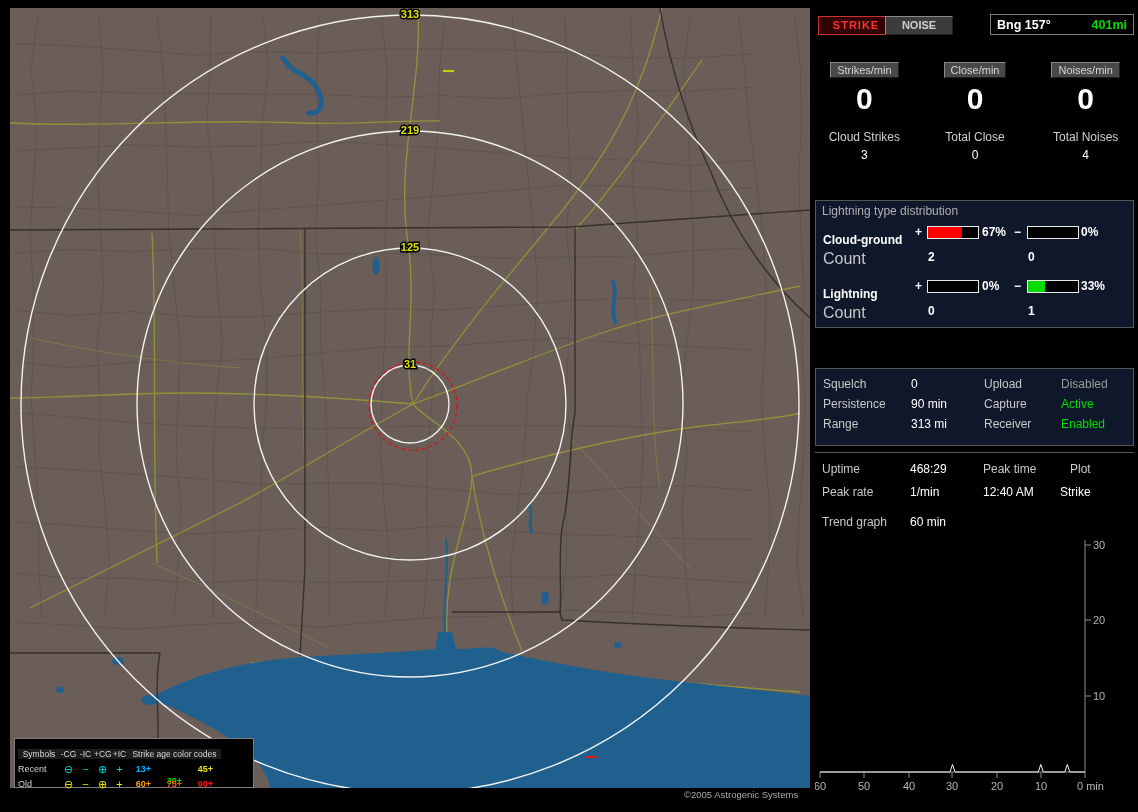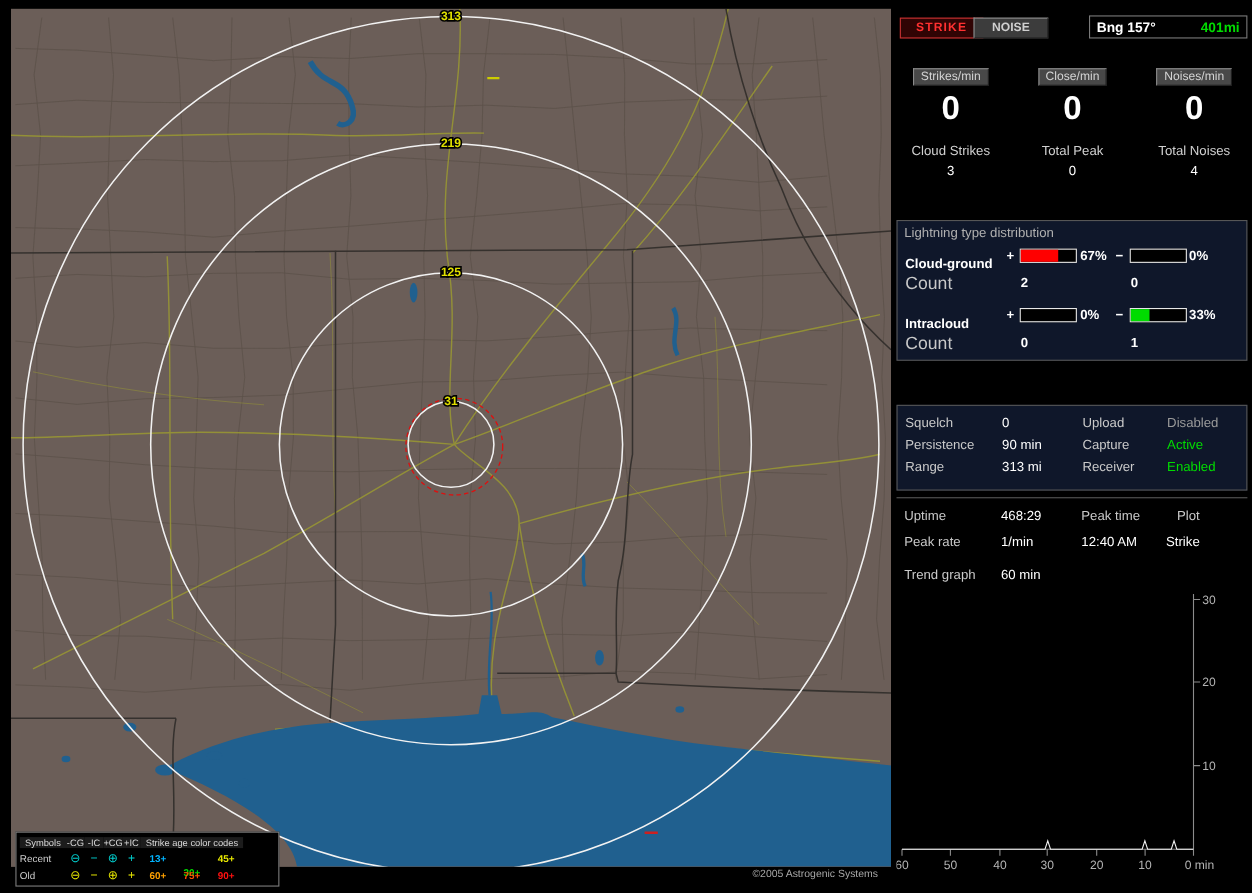--- a/index.html
+++ b/index.html
@@ -4,22 +4,22 @@
 <style>
   html,body{margin:0;padding:0;background:#000;}
   #root{position:relative;width:1138px;height:812px;background:#000;overflow:hidden;
         font-family:"Liberation Sans",sans-serif;}
   
   #map{position:absolute;left:10px;top:8px;width:800px;height:780px;overflow:hidden;background:#6b5e58;}
   .ring-label{font:bold 11px "Liberation Sans",sans-serif;fill:#e0e000;stroke:#000;stroke-width:3px;
               paint-order:stroke;text-anchor:middle;}
   #copyright{position:absolute;left:684px;top:789px;color:#a8a8a8;font-size:9.5px;}
   
-  #legend{position:absolute;left:14px;top:756px;width:240px;height:50px;background:#000;
-          border:1px solid #7d7d7d;box-sizing:border-box;padding:1px 3px;}
+  #legend{position:absolute;left:14px;top:738px;width:240px;height:50px;background:#000;
+          border:1px solid #7d7d7d;box-sizing:border-box;padding:7px 3px;}
   .lg-grid{display:grid;grid-template-columns:42px 17px 17px 17px 17px 31px 31px 31px;
            grid-auto-rows:15px;align-items:center;}
   .lg-h{color:#d8d8d8;font-size:8.5px;text-align:center;background:#1c1c1c;white-space:nowrap;}
   .lg-title{grid-column:6/9;}
   .lg-lbl{color:#cfcfcf;font-size:9px;}
   .lg-sym{font-size:11px;text-align:center;line-height:14px;}
   .lg-age{font-size:9px;font-weight:bold;text-align:center;}
   
   #right-panel{position:absolute;left:815px;top:0;width:320px;height:812px;color:#ccc;font-size:12px;}
   .abs{position:absolute;}
@@ -210,21 +210,21 @@
       <div class="col3 bigzero">0</div>
       <div class="col3 bigzero">0</div>
     </div>
 
     <div class="row3 abs" style="left:0;top:130px;">
       <div class="col3">
         <div class="tlabel">Cloud Strikes</div>
         <div class="tval">3</div>
       </div>
       <div class="col3">
-        <div class="tlabel">Total Peak</div>
+        <div class="tlabel">Total Close</div>
         <div class="tval">0</div>
       </div>
       <div class="col3">
         <div class="tlabel">Total Noises</div>
         <div class="tval">4</div>
       </div>
     </div>
 
     <div class="panel-box" style="top:200px;height:128px;">
       <div class="dist-title abs" style="left:6px;top:3px;">Lightning type distribution</div>
@@ -238,21 +238,21 @@
       <div class="sign abs" style="left:198px;top:24px;">−</div>
       <div class="pbar abs" style="left:211px;top:25px;">
           <div style="width: 0%; background: rgb(255, 0, 0);"></div>
         </div>
       <div class="pct abs" style="left:265px;top:24px;">0%</div>
 
       <div class="cnt-lbl abs" style="left:7px;top:49px;">Count</div>
       <div class="cnt-val abs" style="left:112px;top:49px;">2</div>
       <div class="cnt-val abs" style="left:212px;top:49px;">0</div>
 
-      <div class="dlabel abs" style="left:7px;top:78px;">Intracloud</div>
+      <div class="dlabel abs" style="left:7px;top:78px;">Lightning</div>
       <div class="sign abs" style="left:99px;top:78px;">+</div>
       <div class="pbar abs" style="left:111px;top:79px;">
           <div style="width: 0%; background: rgb(0, 220, 0);"></div>
         </div>
       <div class="pct abs" style="left:166px;top:78px;">0%</div>
       <div class="sign abs" style="left:198px;top:78px;">−</div>
       <div class="pbar abs" style="left:211px;top:79px;">
           <div style="width: 33%; background: rgb(0, 220, 0);"></div>
         </div>
       <div class="pct abs" style="left:265px;top:78px;">33%</div>

